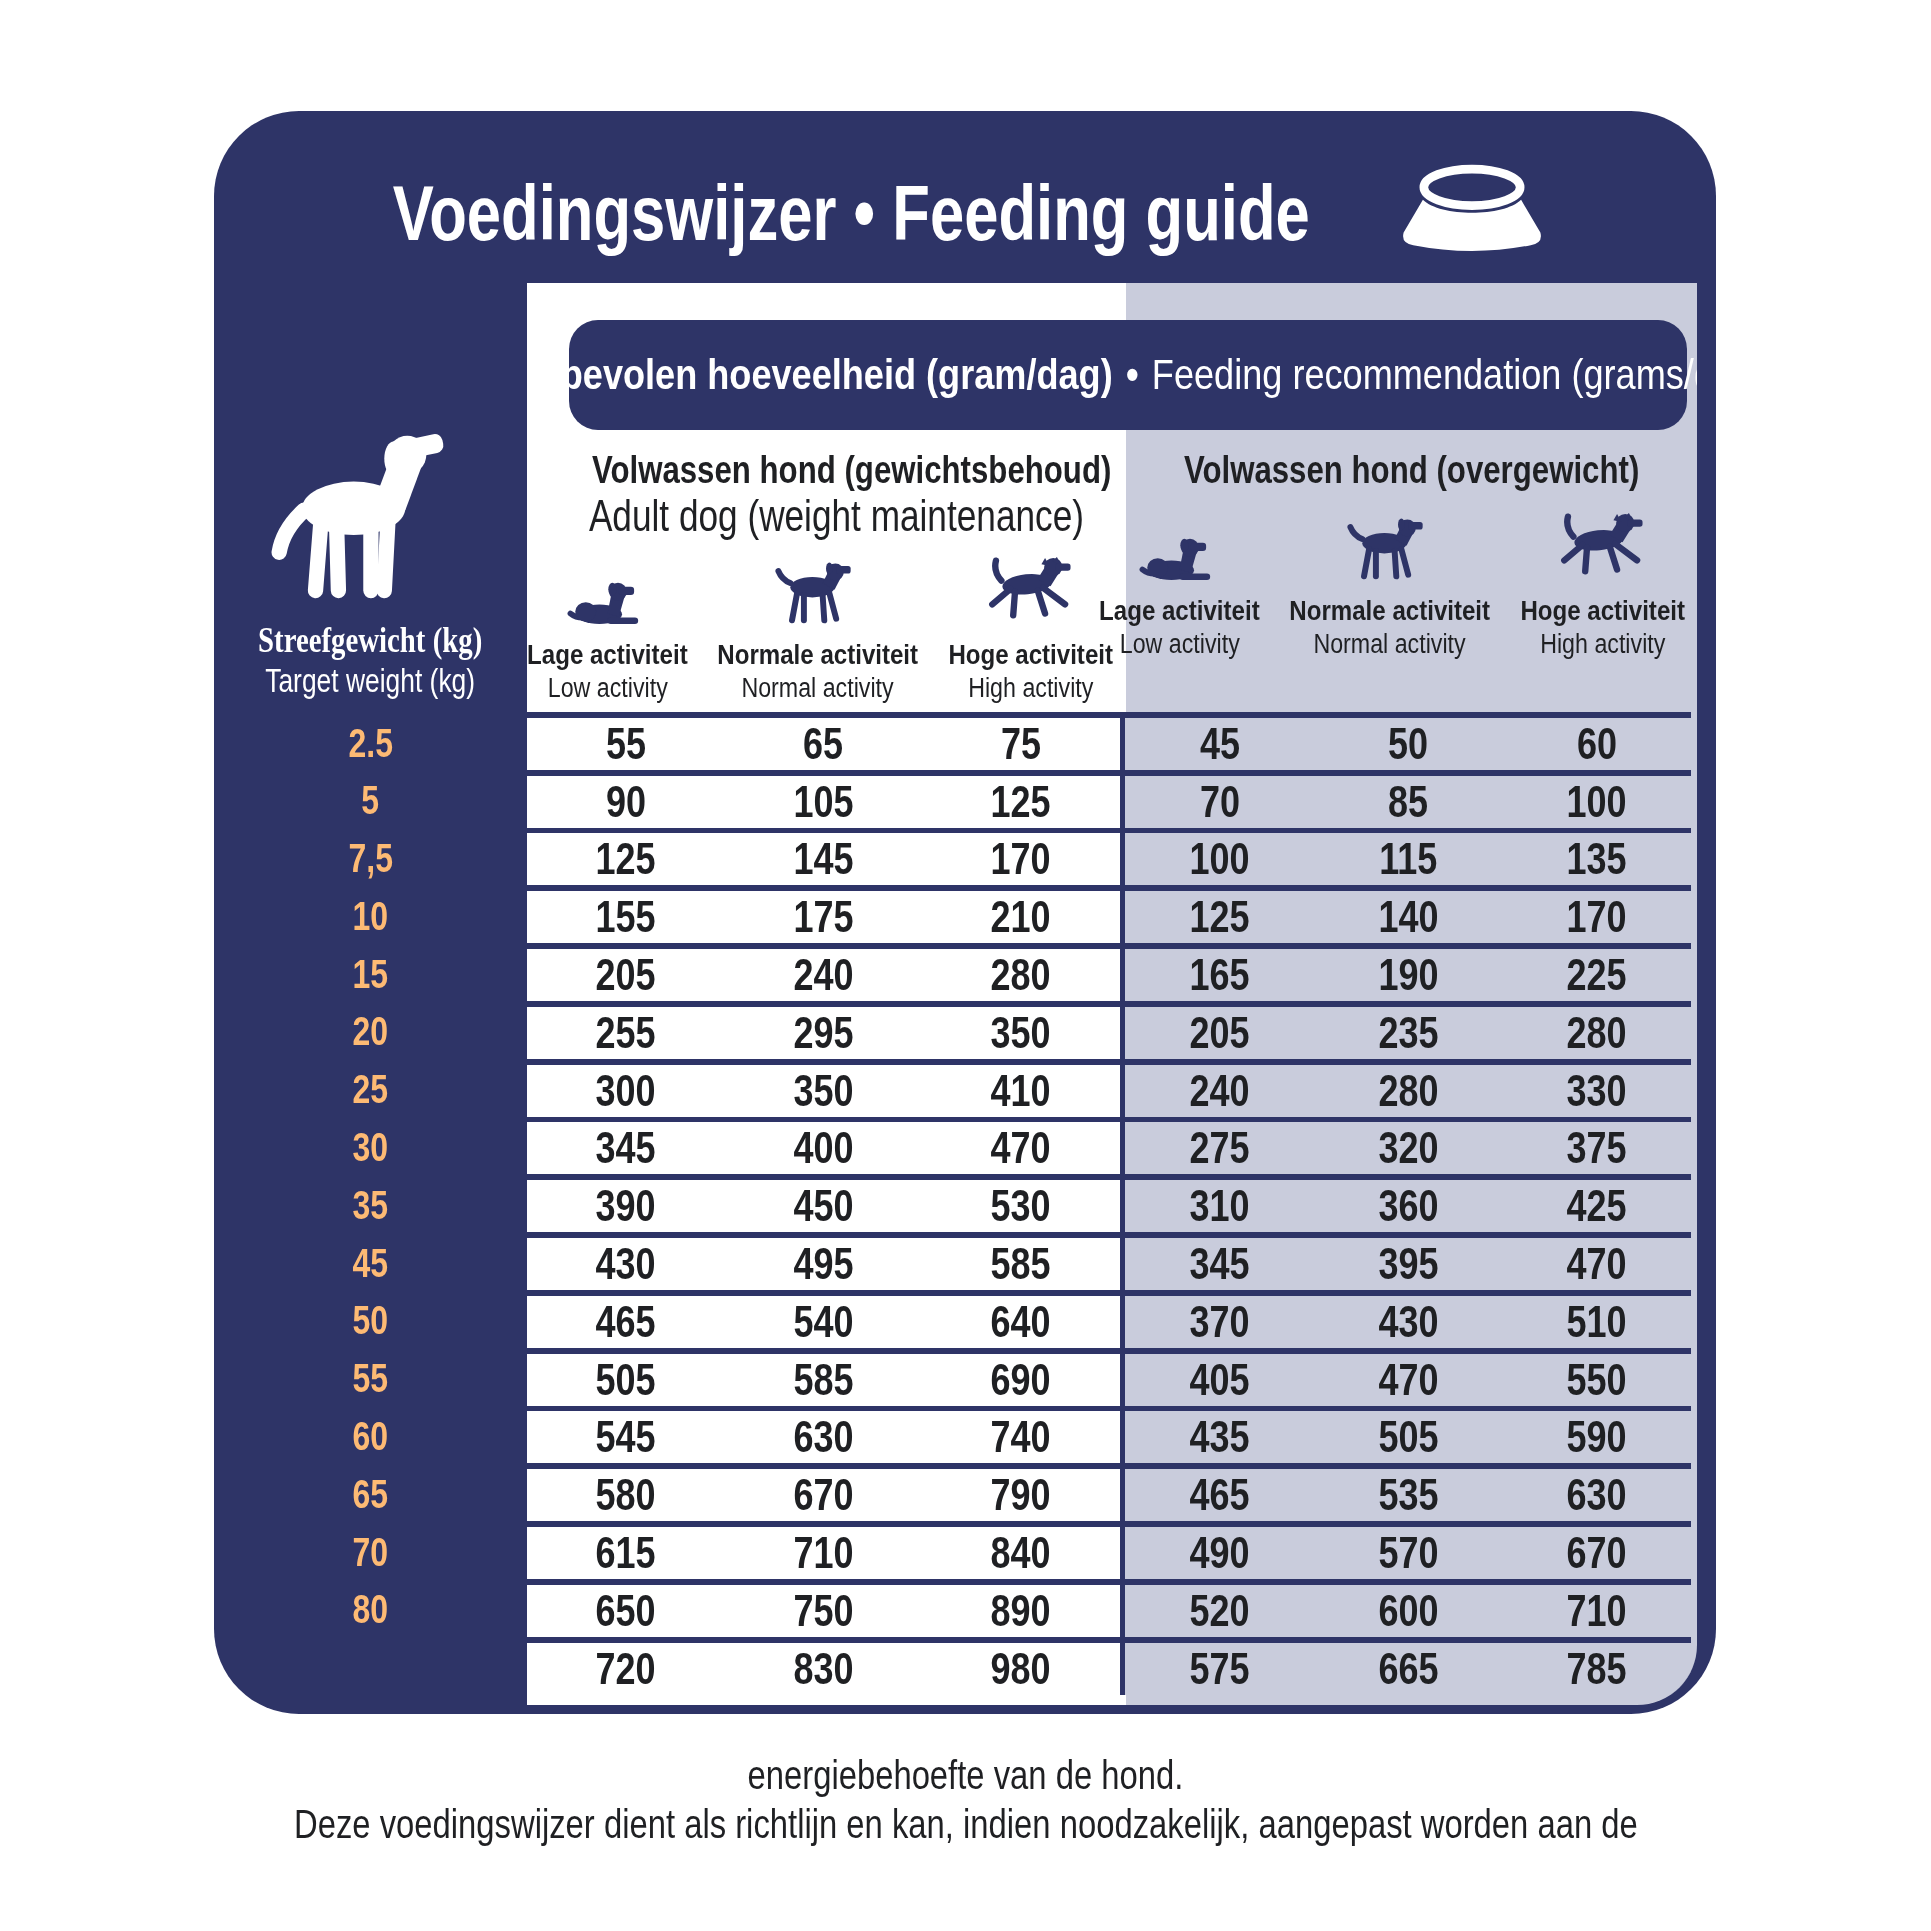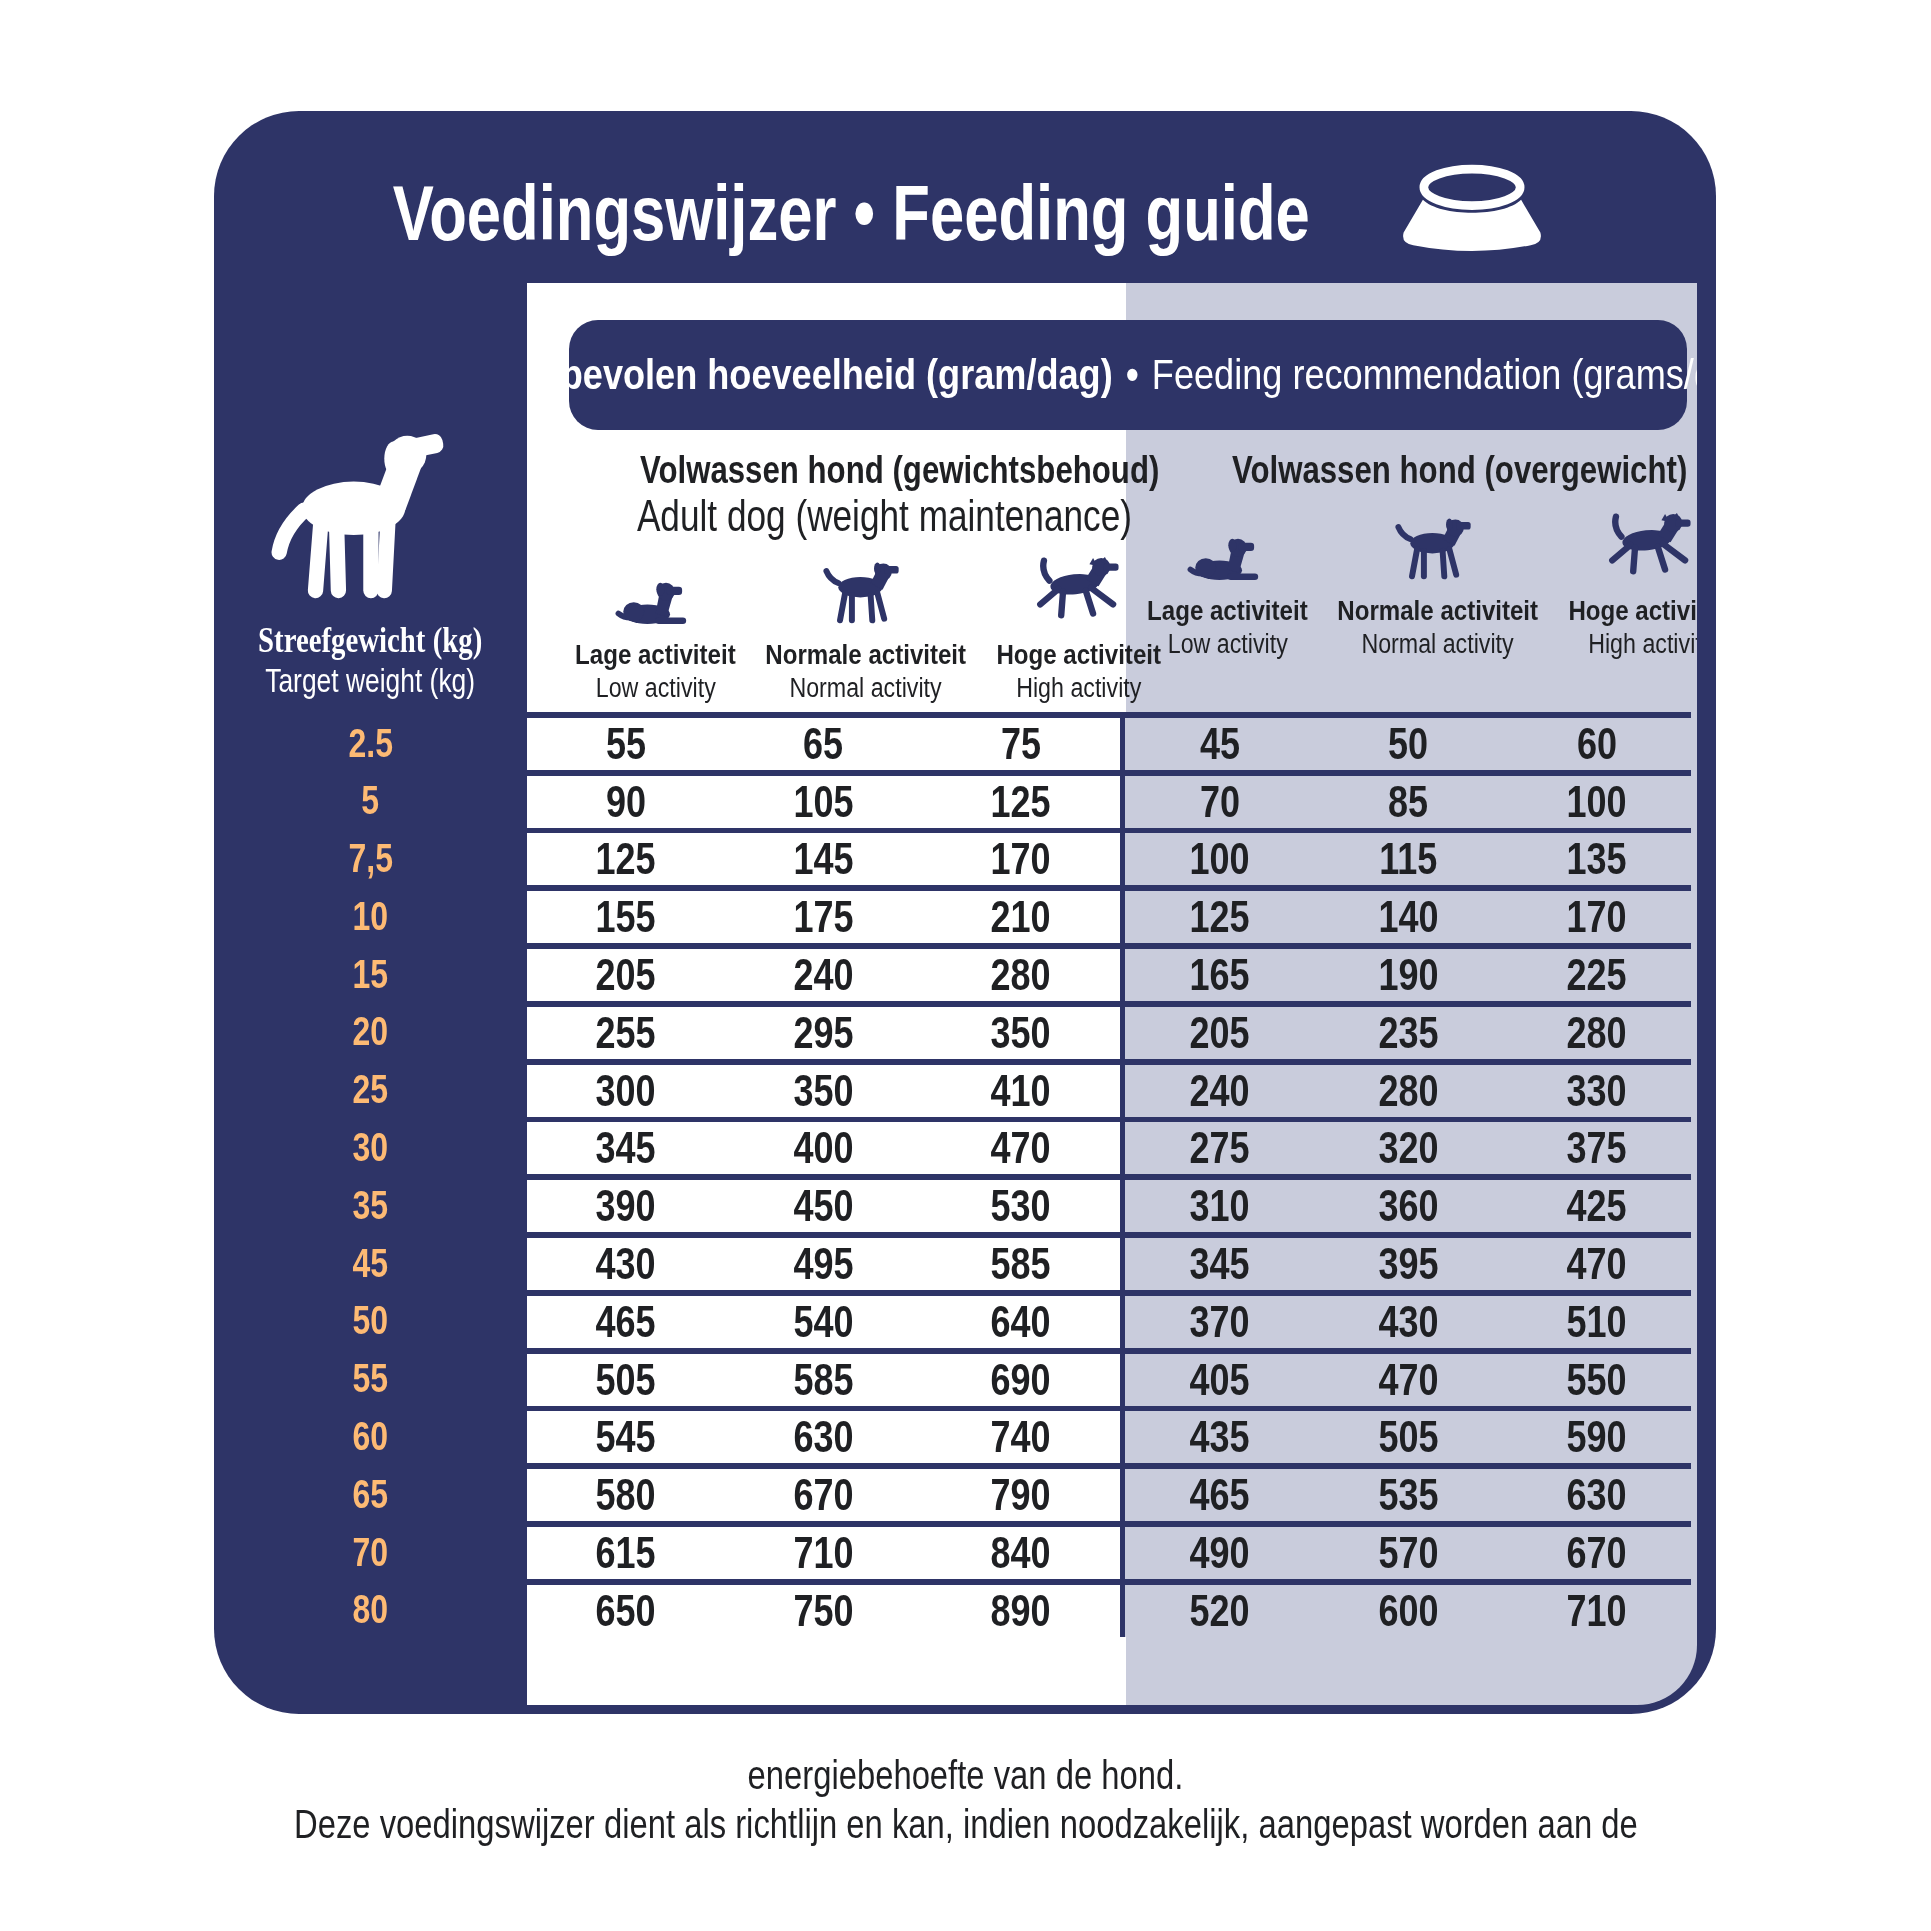--- a/index.html
+++ b/index.html
@@ -40,21 +40,21 @@
   #banner{
     position:absolute;left:42px;top:37px;width:1118px;height:110px;border-radius:29px;
     background:#2e3467;color:#fff;display:flex;align-items:center;justify-content:center;
     font-size:42px;
   }
   #banner .nl{font-weight:bold;}
   #banner .sep{margin:0 15.4px;font-weight:bold;}
 
   #groups{position:absolute;left:0;top:166px;width:100%;display:flex;}
   .half{display:flex;flex-direction:column;}
-  .half.maint{width:599px;padding-left:48px;}
+  .half.maint{width:599px;}
   .half.loss{width:572px;}
   .gtitle-nl{text-align:center;font-weight:bold;font-size:39px;line-height:42px;color:#1f2023;}
   .gtitle-en{text-align:right;font-size:44px;line-height:39px;margin-top:5px;}
   .cols{display:flex;margin-top:13.5px;justify-content:flex-end;}
   .col{flex:1;display:flex;flex-direction:column;align-items:center;}
   .icon-box{height:79px;display:flex;align-items:flex-end;justify-content:center;}
   .lab-nl{font-weight:bold;font-size:28px;line-height:32px;margin-top:11.6px;}
   .lab-en{font-size:27px;line-height:31px;margin-top:1.9px;}
 
   
@@ -691,20 +691,45 @@
               <span class="cx">520</span>
             </div>
             <div class="cell">
               <span class="cx">600</span>
             </div>
             <div class="cell">
               <span class="cx">710</span>
             </div>
           </div>
         </div>
+        <div class="row">
+          <div class="part wpart">
+            <div class="cell">
+              <span class="cx">720</span>
+            </div>
+            <div class="cell">
+              <span class="cx">830</span>
+            </div>
+            <div class="cell">
+              <span class="cx">980</span>
+            </div>
+          </div>
+          <div class="vdiv"></div>
+          <div class="part lpart">
+            <div class="cell">
+              <span class="cx">575</span>
+            </div>
+            <div class="cell">
+              <span class="cx">665</span>
+            </div>
+            <div class="cell">
+              <span class="cx">785</span>
+            </div>
+          </div>
+        </div>
       </div>
 
   </div>
 </div>
 
 <div id="footer">
   <div><span class="cx">energiebehoefte van de hond.</span></div>
   <div><span class="cx">Deze voedingswijzer dient als richtlijn en kan, indien noodzakelijk, aangepast worden aan de</span></div>
 </div>
 

